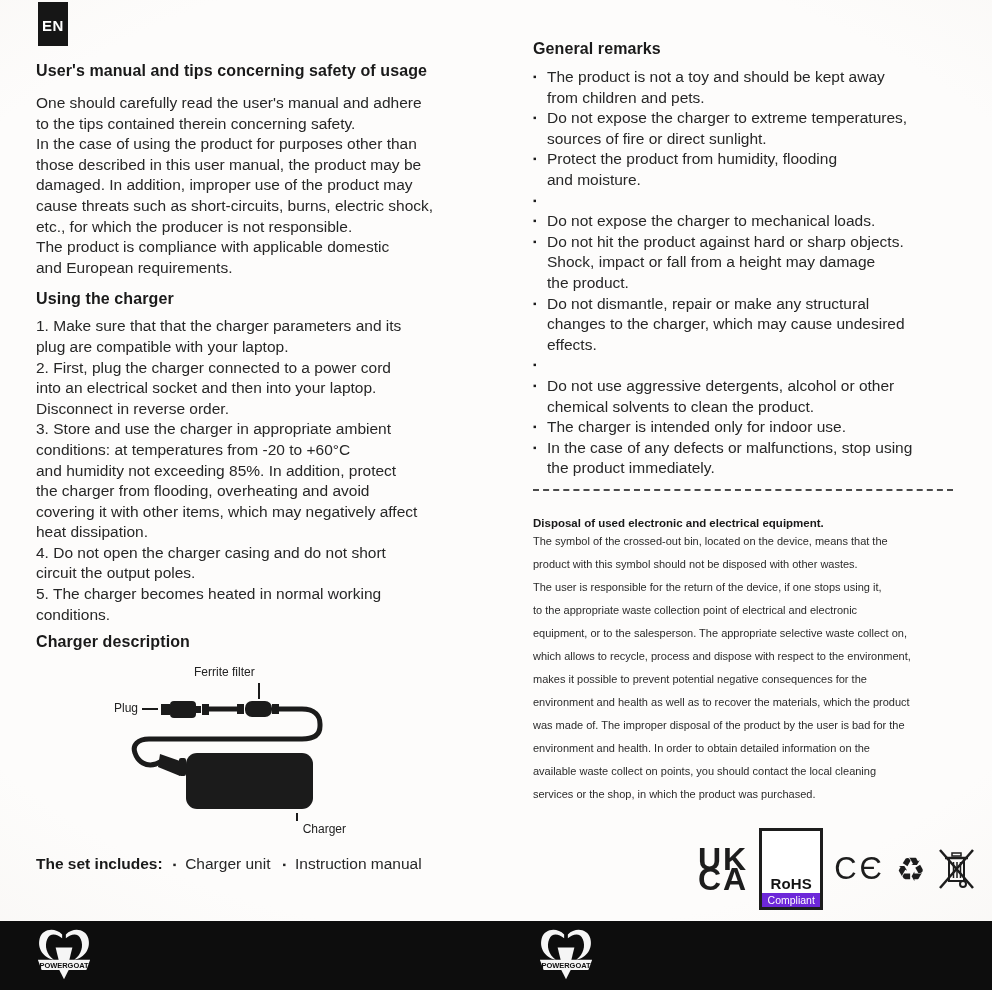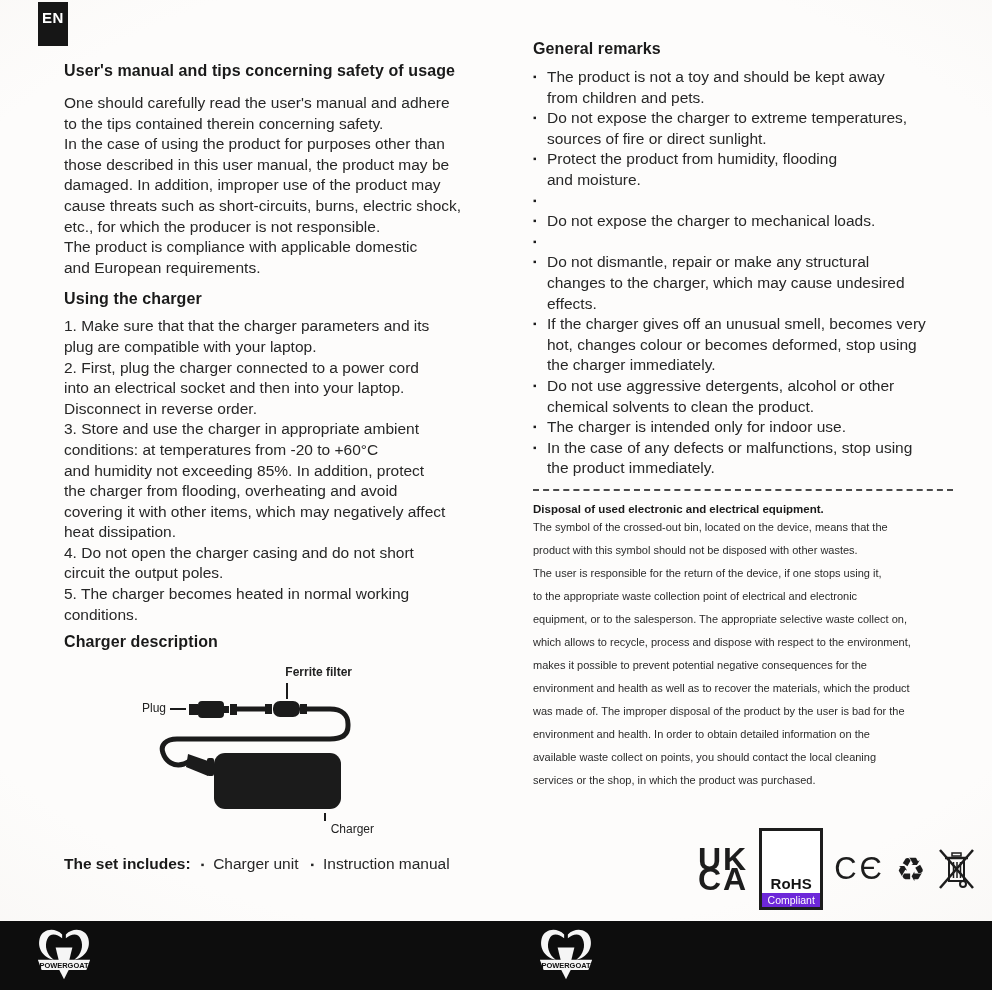--- a/index.html
+++ b/index.html
@@ -7,46 +7,46 @@
   .page {
     position:relative; width:992px; height:990px; overflow:hidden;
     background:radial-gradient(ellipse 120% 90% at 50% 45%, #fdfcfb 55%, #f5f3f0 88%, #edeae6 100%);
     font-family:"Liberation Sans", sans-serif;
     color:#262626;
   }
   
   .en-badge {
     position:absolute; left:38px; top:2px; width:30px; height:44px;
     background:#161616; color:#ffffff; font-weight:bold; font-size:15px;
-    display:flex; align-items:flex-end; justify-content:center; padding-bottom:20px;
+    display:flex; align-items:flex-end; justify-content:center; padding-bottom:12px;
     letter-spacing:0.5px;
   }
   
-  .col-left  { position:absolute; left:36px;  top:62px; width:466px;margin-left:28px; }
+  .col-left  { position:absolute; left:36px;  top:62px; width:466px; }
   .col-right { position:absolute; left:533px; top:40px; width:430px; }
   .h { font-weight:bold; font-size:16px; color:#1a1a1a; letter-spacing:0.1px; }
   .body-text { font-size:15.5px; line-height:20.6px; white-space:pre-line; color:#272727; }
   .mt-intro { margin-top:13px; }
   .mt-h2 { margin-top:12px; }
   .mt-list { margin-top:8px; }
   .mt-h3 { margin-top:8px; }
   
   .bullets { list-style:none; margin:9px 0 0 0; padding:0; }
   .bullets li { display:flex; align-items:flex-start; font-size:15.5px; line-height:20.6px; color:#272727; }
   .blt { flex:0 0 14px; font-size:10px; line-height:20.6px; color:#1d1d1d; }
   .bullets .txt { white-space:pre-line; }
   
   .dashline { margin-top:10px; width:420px; border-top:2px dashed #4a4a4a; }
   
-  .small-h { margin-top:12px; font-weight:bold; font-size:11.5px; color:#191919; }
+  .small-h { margin-top:26px; font-weight:bold; font-size:11.5px; color:#191919; }
   .small-text { margin-top:1px; font-size:11px; line-height:23px; white-space:pre-line; color:#2b2b2b; width:428px; }
   
   .diagram { position:relative; margin-top:14px; width:466px; height:176px; }
   .dlabel { position:absolute; font-size:12px; color:#222; white-space:nowrap; }
-  .lbl-ferrite { left:158px; top:0px; width:130px; text-align:right;font-weight:bold; }
+  .lbl-ferrite { left:158px; top:0px; width:130px; text-align:left; }
   .lbl-plug { left:56px; top:36px; width:46px; text-align:right; }
   .lbl-charger { left:214px; top:157px; width:96px; text-align:right; }
   
   .set-line { margin-top:14px; display:flex; align-items:center; font-size:15.5px; color:#272727; }
   .set-label { font-weight:bold; color:#1a1a1a; }
   .set-line .blt2 { font-size:10px; margin:0 9px 0 12px; }
   .set-line .blt2.first { margin-left:10px; }
   
   .badges { position:absolute; left:698px; top:843px; height:52px; display:flex; align-items:center; gap:11px; color:#1d1d1d; }
   .ukca { font-weight:bold; font-size:32px; line-height:20px; letter-spacing:2px; font-stretch:condensed; }
@@ -160,32 +160,32 @@
         </li>
       <li>
           <span class="blt">▪</span>
         </li>
       <li>
           <span class="blt">▪</span>
           <span class="txt">Do not expose the charger to mechanical loads.</span>
         </li>
       <li>
           <span class="blt">▪</span>
+          <span class="txt">Do not hit the product against hard or sharp objects.
+Shock, impact or fall from a height may damage
+the product.</span>
         </li>
       <li>
           <span class="blt">▪</span>
           <span class="txt">Do not dismantle, repair or make any structural
 changes to the charger, which may cause undesired
 effects.</span>
         </li>
       <li>
           <span class="blt">▪</span>
-          <span class="txt">If the charger gives off an unusual smell, becomes very
-hot, changes colour or becomes deformed, stop using
-the charger immediately.</span>
         </li>
       <li>
           <span class="blt">▪</span>
           <span class="txt">Do not use aggressive detergents, alcohol or other
 chemical solvents to clean the product.</span>
         </li>
       <li>
           <span class="blt">▪</span>
           <span class="txt">The charger is intended only for indoor use.</span>
         </li>

